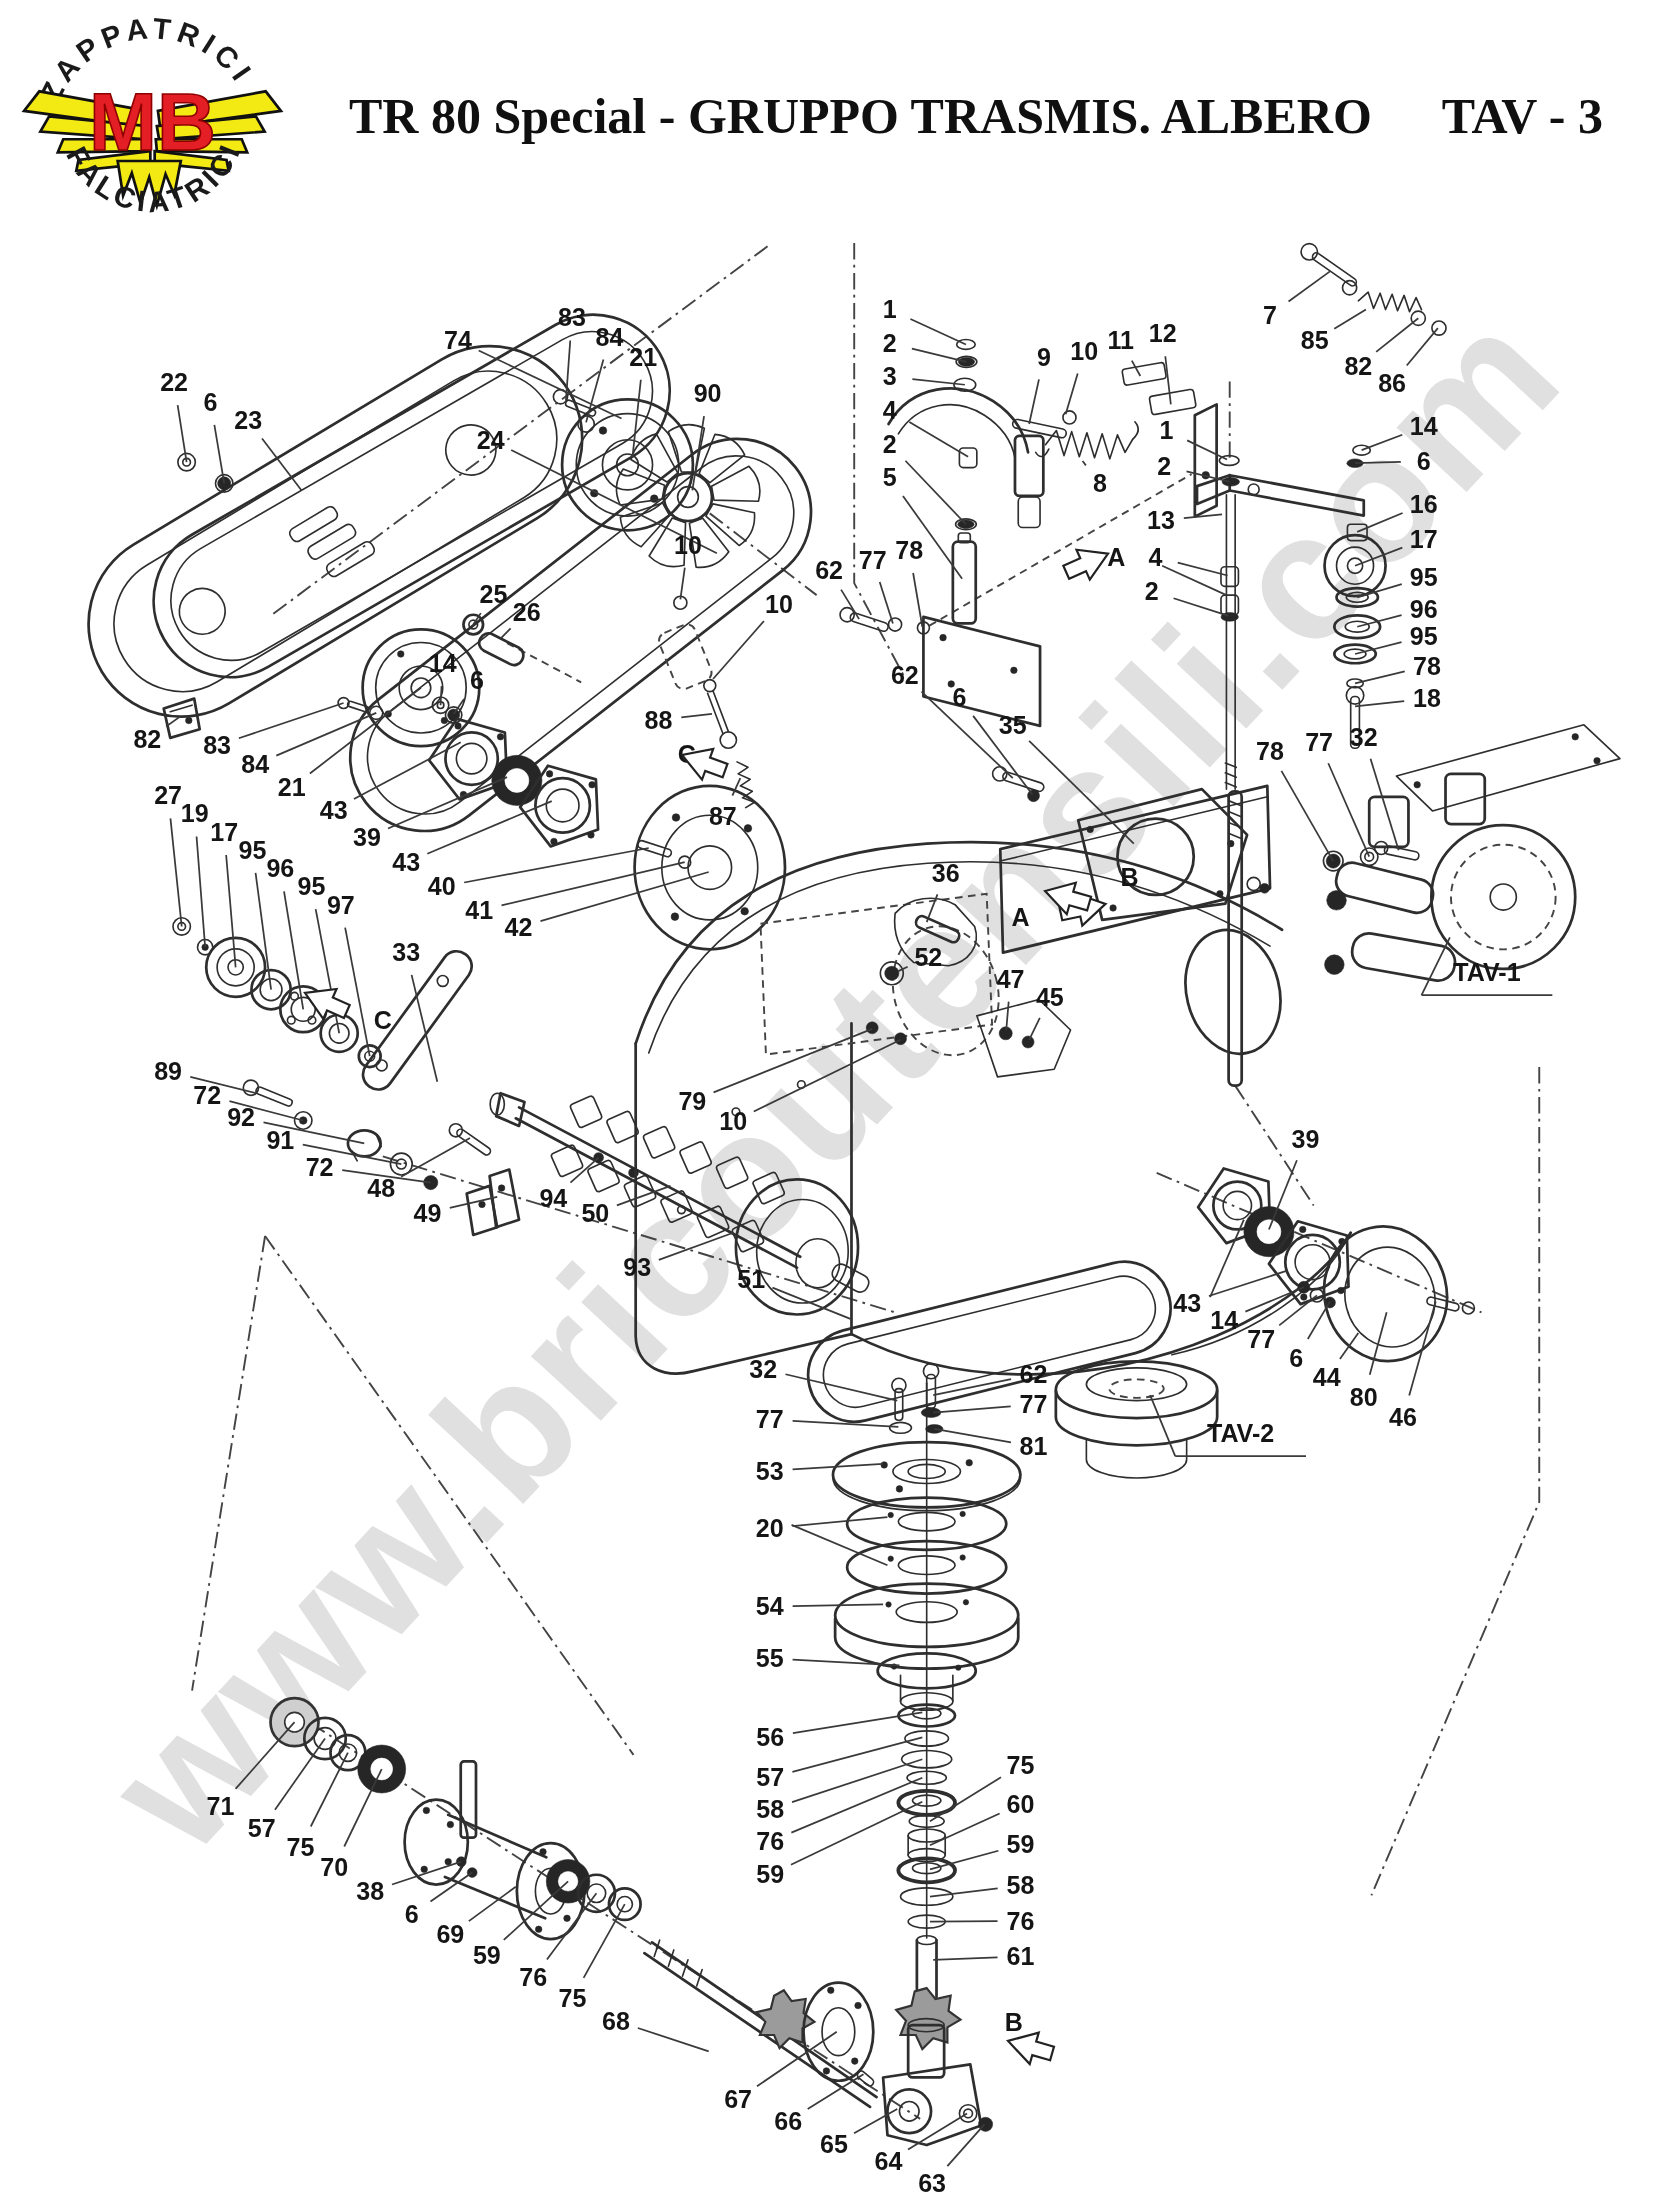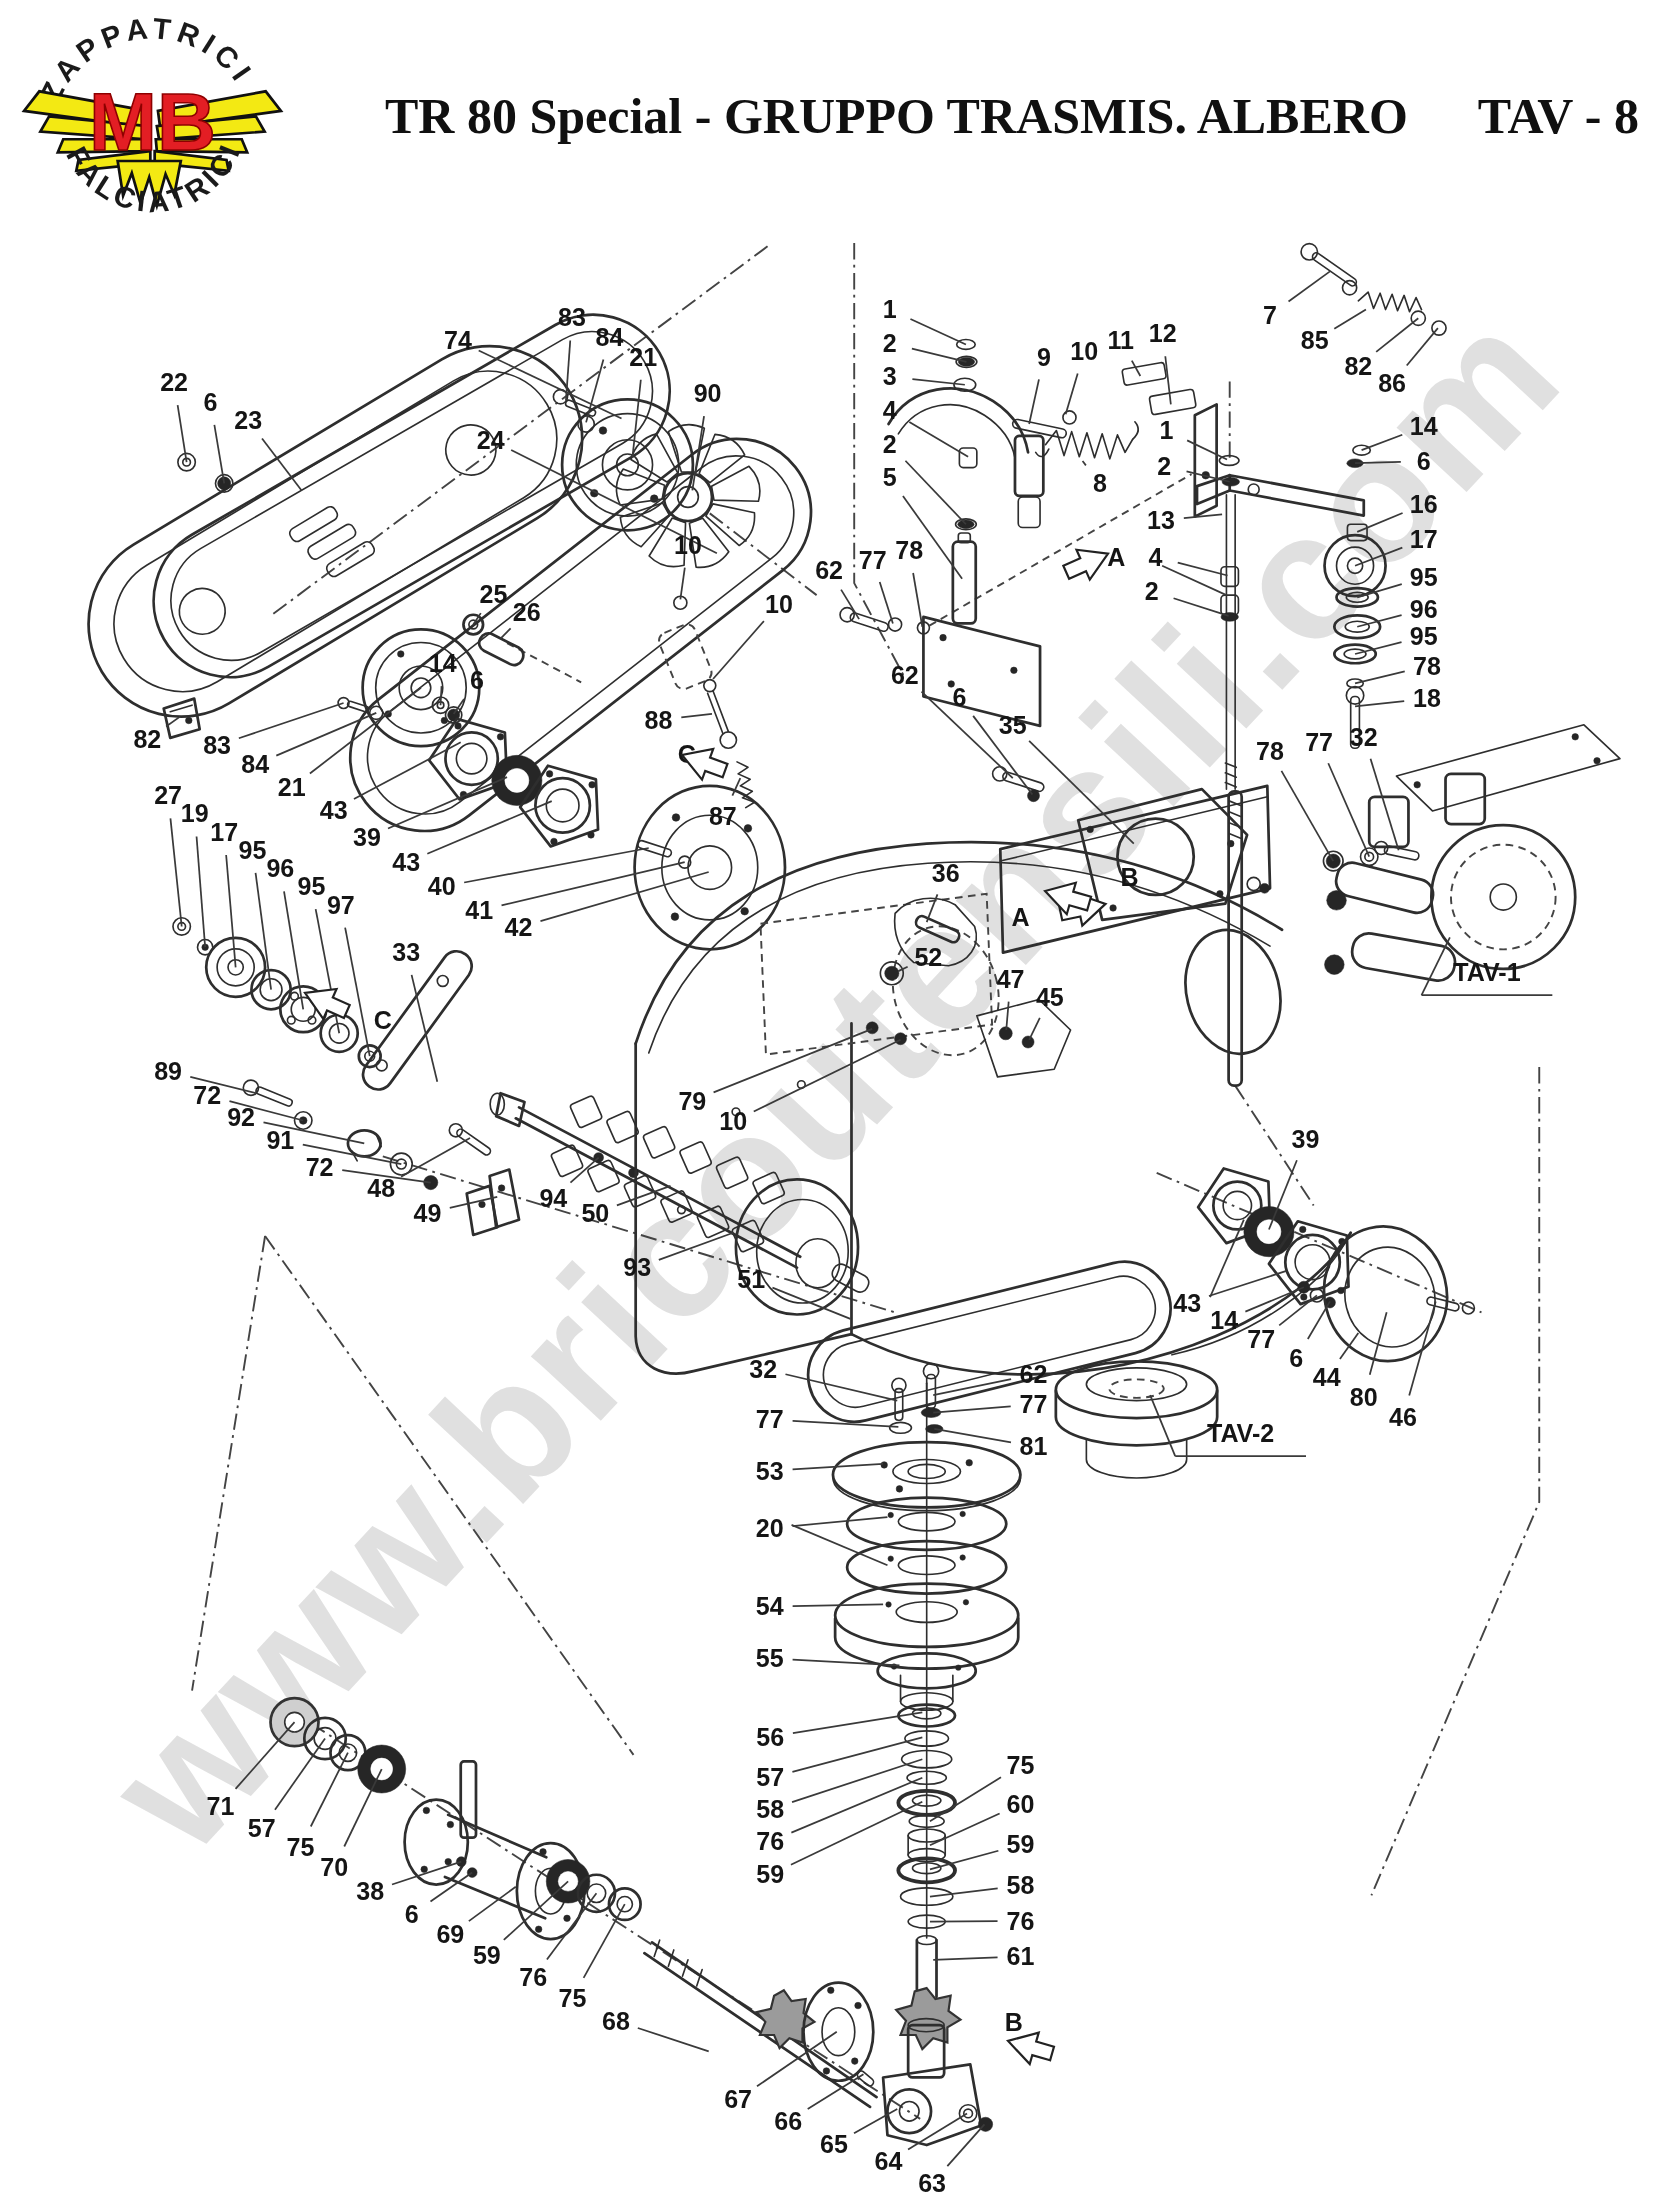--- a/index.html
+++ b/index.html
@@ -1,21 +1,21 @@
 <!DOCTYPE html>
 <html style="font-size:8.7px"><head>
 <meta charset="utf-8">
 <style>
   html,body{margin:0;padding:0;background:#e8e8e8;}
   .page{position:relative;width:1667px;height:2205px;background:#ffffff;overflow:hidden;
         font-family:"Liberation Sans",sans-serif;}
   .watermark{position:absolute;left:834px;top:1079px;transform:translate(-50%,-50%) rotate(-47deg);
         font-size:180px;font-weight:700;letter-spacing:3.3px;color:#c7c7c7;opacity:.55;white-space:nowrap;z-index:1;}
   .title-row{position:absolute;left:349px;top:87px;width:1254px;display:flex;justify-content:space-between;
-        font-family:"Liberation Serif",serif;font-weight:700;font-size:50px;color:#101010;z-index:3;margin-left:36px;}
+        font-family:"Liberation Serif",serif;font-weight:700;font-size:50px;color:#101010;z-index:3;}
   .logo{position:absolute;left:11px;top:4.4px;z-index:3;}
   svg.diagram{position:absolute;left:0;top:0;z-index:2;}
   .p{fill:none;stroke:#2e2e2e;stroke-width:5;stroke-linecap:round;stroke-linejoin:round;}
   .thin{stroke-width:3;}
   .thick{stroke-width:7;}
   .dark{fill:#262626;stroke:#262626;}
   .gray{fill:#9b9b9b;stroke:#333;}
   .lgray{fill:#cfcfcf;stroke:#333;}
   .dd{fill:none;stroke:#444;stroke-width:3.5;stroke-dasharray:30 10 5 10;}
   .dsh{fill:none;stroke:#444;stroke-width:3.5;stroke-dasharray:14 10;}
@@ -54,21 +54,21 @@
       </g>
       <text x="260" y="268" text-anchor="middle" style="font:900 150px 'Liberation Sans',sans-serif;fill:#e31e24;stroke:#8e0000;stroke-width:3">MB</text>
       <text style="font:700 54px 'Liberation Sans',sans-serif;fill:#1a1a1a;letter-spacing:8px">
         <textPath href="#arcB" startOffset="4%">FALCIATRICI</textPath>
       </text>
     </svg>
   </div>
 
   <div class="title-row">
     <span>TR 80 Special - GRUPPO TRASMIS. ALBERO</span>
-    <span>TAV - 8</span>
+    <span>TAV - 3</span>
   </div>
 
   <svg class="diagram" width="1667" height="2205" viewBox="0 0 3058 4046">
 
     <g>
       <path class="dd" d="M 1408 452 L 496 1130"></path>
       <path class="dd" d="M 1567 446 L 1567 1070 L 1658 1240"></path>
       <path class="dd" d="M 1302 942 L 1498 1092"></path>
       <path class="dsh" d="M 930 1180 L 1066 1252"></path>
       <path class="dd" d="M 702 2122 L 1648 2410"></path>

